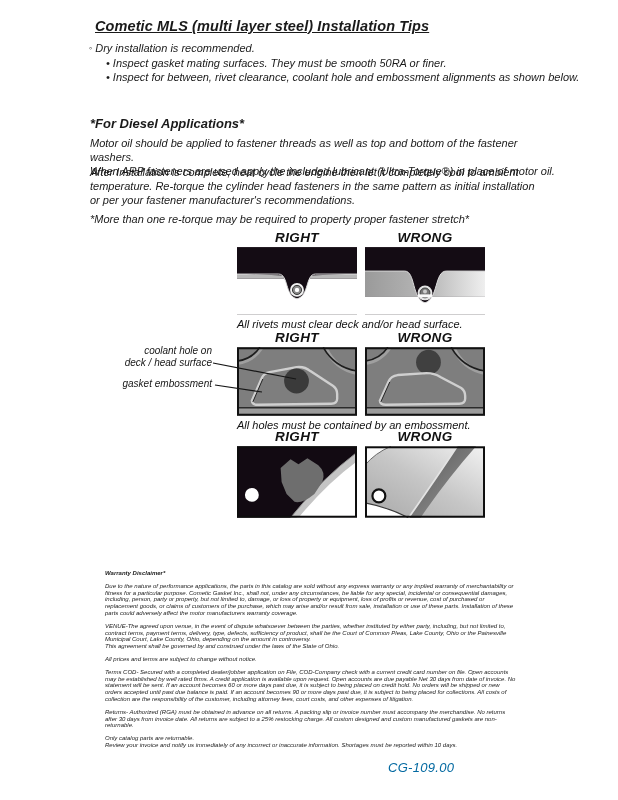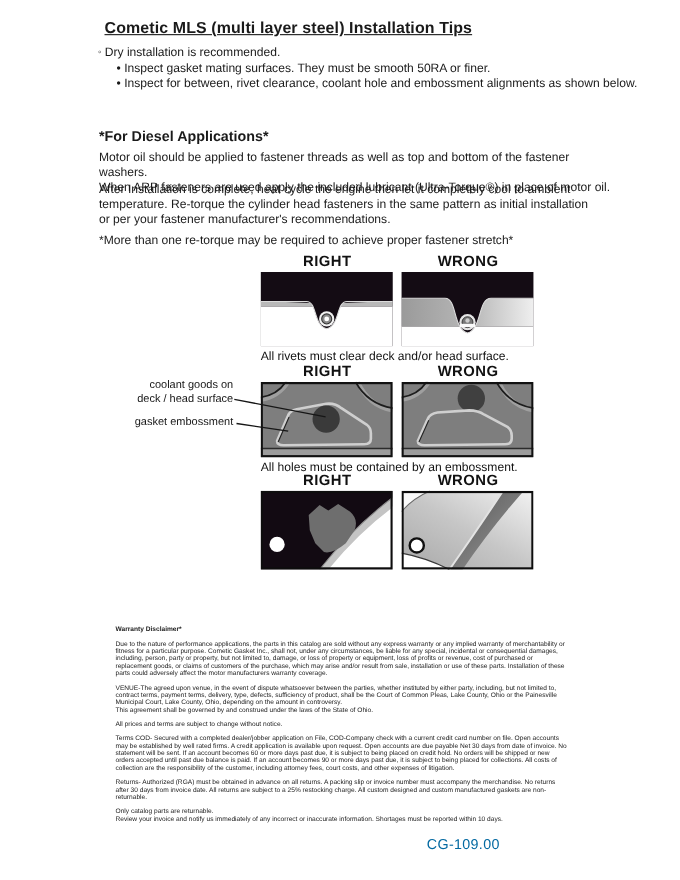--- a/index.html
+++ b/index.html
@@ -1,37 +1,37 @@
 <!DOCTYPE html>
 <html><head>
 <meta charset="utf-8">
 <style>
   html,body{margin:0;padding:0;background:#ffffff;}
   body{font-family:"Liberation Sans","DejaVu Sans",sans-serif;-webkit-text-size-adjust:none;}
-  .page{position:relative;width:618px;height:800px;background:#fff;overflow:hidden;color:#1a1a1a;}
+  .page{position:relative;width:618px;height:800px;background:#fff;overflow:hidden;color:#1a1a1a;font-style:italic;}
 
   .abs{position:absolute;}
 
   .title{left:95px;top:18px;font-size:14.5px;font-weight:bold;text-decoration:underline;letter-spacing:.1px;white-space:nowrap;}
 
   .tips{left:89px;top:41px;width:470px;font-size:11px;line-height:14px;}
   .tip{white-space:nowrap;}
   .tip.lvl1::before{content:"\25E6";font-size:9px;margin-right:3px;position:relative;top:-1px;}
   .tip.lvl2{padding-left:17px;}
   .tip.lvl2::before{content:"\2022";margin-right:3px;}
 
   .diesel-h{left:90px;top:116px;font-size:13px;font-weight:bold;white-space:nowrap;}
   .para{left:90px;width:470px;font-size:11px;line-height:14px;white-space:pre-line;}
   .p1{top:136px;}
   .p2{top:165px;}
   .note{top:212px;white-space:nowrap;}
 
   .diag-row{left:237px;width:249px;}
   .r1{top:230px;}.r2{top:330px;}.r3{top:429px;}
-  .diag-labels{display:flex;gap:8px;margin-bottom:2px;justify-content:center;}
+  .diag-labels{display:flex;gap:8px;margin-bottom:2px;}
   .diag-labels span{width:120px;text-align:center;font-size:13.5px;font-weight:bold;letter-spacing:.4px;color:#111;}
   .diag-imgs{display:flex;gap:8px;}
   .diag-imgs svg{display:block;}
   .diag-caption{margin-top:3px;font-size:11px;line-height:12.5px;color:#111;white-space:pre-line;}
 
   .callout{left:98px;width:114px;text-align:right;font-size:10px;line-height:11.5px;color:#161616;white-space:pre-line;}
   .co1{top:345px;}
   .co2{top:378px;}
   .leader{left:205px;top:352px;pointer-events:none;}
 
@@ -53,21 +53,21 @@
     <div class="tip lvl2">Inspect gasket mating surfaces.  They must be smooth 50RA or finer.</div>
     <div class="tip lvl2">Inspect for between, rivet clearance, coolant hole and embossment alignments as shown below.</div>
   </div>
 
   <div class="abs diesel-h">*For Diesel Applications*</div>
   <div class="abs para p1">Motor oil should be applied to fastener threads as well as top and bottom of the fastener washers.
 When ARP fasteners are used apply the included lubricant (Ultra-Torque®) in place of motor oil.</div>
   <div class="abs para p2">After Installation is complete, heat cycle the engine then let it completely cool to ambient
 temperature. Re-torque the cylinder head fasteners in the same pattern as initial installation
 or per your fastener manufacturer's recommendations.</div>
-  <div class="abs para note">*More than one re-torque may be required to achieve proper fastener stretch*</div>
+  <div class="abs para note">*More than one re-torque may be required to property proper fastener stretch*</div>
 
   <div class="abs diag-row r1">
     <div class="diag-labels">
       <span>RIGHT</span>
       <span>WRONG</span>
     </div>
     <div class="diag-imgs">
       <svg width="120" height="68" viewBox="0 0 121 68">
         <rect width="121" height="68" fill="#140c14"></rect>
         <rect y="31.5" width="121" height="36.5" fill="#ffffff"></rect>
@@ -130,21 +130,21 @@
         <path d="M121,24 Q98,20 87,0" fill="none" stroke="#1d1d1d" stroke-width="1.6"></path>
         <circle cx="64" cy="15" r="12.5" fill="#404040"></circle>
         <path d="M15,54 L24,34 Q26,29 33,28 L62,26 Q70,26 76,30 L97,41 Q101,44 101,49 L101,52 Q101,57 95,57 L21,58 Q15,58 15,54 Z" fill="none" stroke="#cfcfcf" stroke-width="2.4"></path>
         <path d="M16,55 L25,35" fill="none" stroke="#222222" stroke-width="1"></path>
         <rect x="1" y="1" width="119" height="67" fill="none" stroke="#111111" stroke-width="2"></rect>
       </svg>
     </div>
     <div class="diag-caption">All holes must be contained by an embossment.</div>
   </div>
 
-  <div class="abs callout co1">coolant goods on
+  <div class="abs callout co1">coolant hole on
 deck / head surface</div>
   <div class="abs callout co2">gasket embossment</div>
   <svg class="abs leader" width="100" height="48" viewBox="0 0 100 48">
     <line x1="8" y1="11" x2="91" y2="27" stroke="#161616" stroke-width="1.2"></line>
     <line x1="10" y1="33" x2="57" y2="40" stroke="#161616" stroke-width="1.2"></line>
   </svg>
 
   <div class="abs diag-row r3">
     <div class="diag-labels">
       <span>RIGHT</span>

